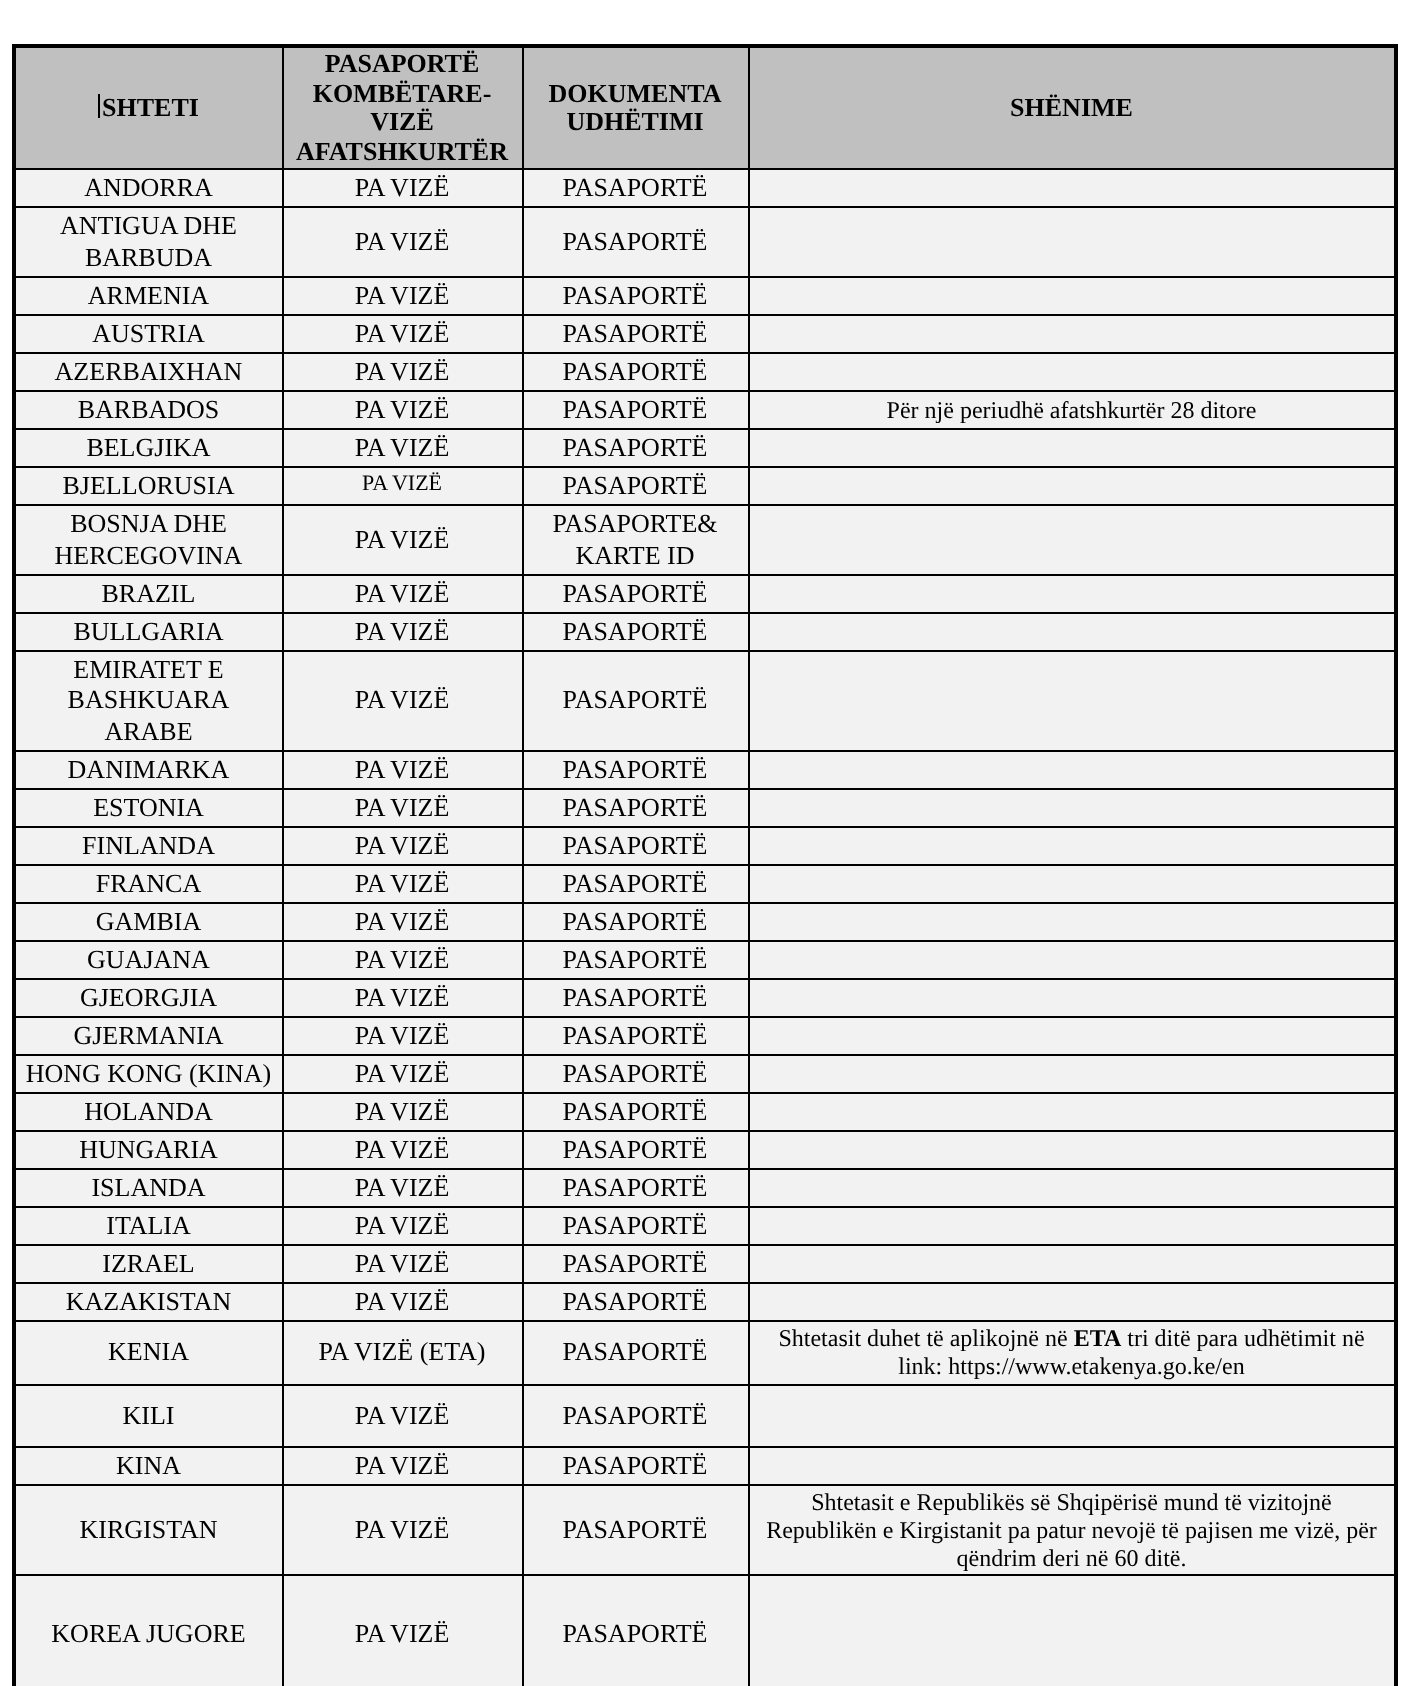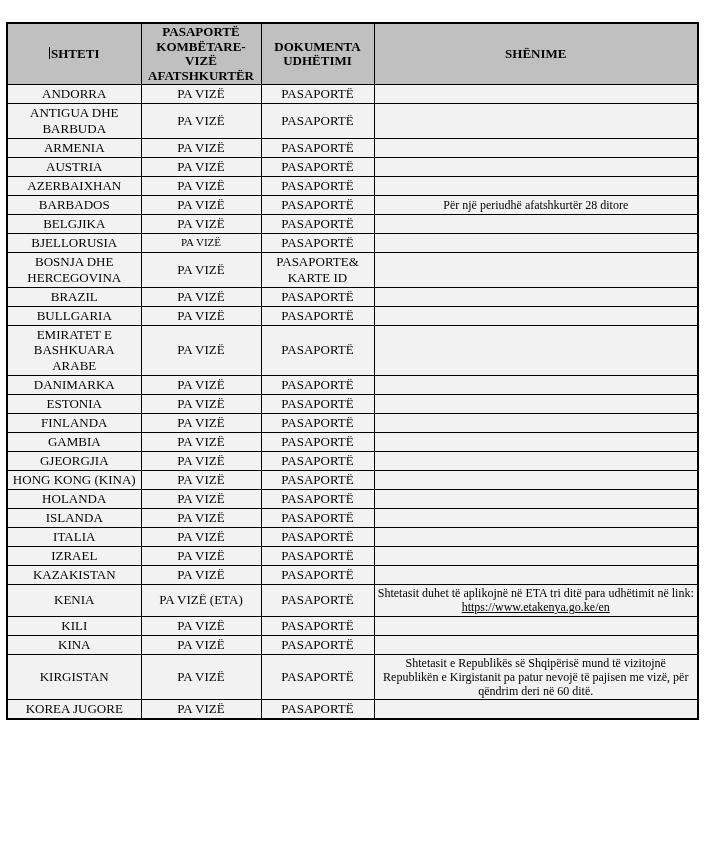--- a/index.html
+++ b/index.html
@@ -47,22 +47,22 @@
   }
   td.note-cell {
     font-size: 12px;
     line-height: 1.18;
   }
   .col-country  { width: 134px; }
   .col-visa     { width: 120px; }
   .col-document { width: 113px; }
   .col-note     { width: 324px; }
   .small-visa { font-size: 11px; }
-  .bold { font-weight: normal; }
-  .underline { text-decoration: underline; }
+  .bold { font-weight: bold; }
+  .underline { }
   .text-cursor {
     display: inline-block;
     width: 1px;
     height: 12px;
     background: #000000;
     vertical-align: -1px;
     margin-right: 1px;
   }
   
   tbody tr:nth-child(29) { height: 31px; padding-left: 39px; }
@@ -172,39 +172,63 @@
           <td>PASAPORTË</td>
           <td class="note-cell"></td>
         </tr>
         <tr>
           <td>FINLANDA</td>
           <td>PA VIZË</td>
           <td>PASAPORTË</td>
           <td class="note-cell"></td>
         </tr>
         <tr>
+          <td>FRANCA</td>
+          <td>PA VIZË</td>
+          <td>PASAPORTË</td>
+          <td class="note-cell"></td>
+        </tr>
+        <tr>
           <td>GAMBIA</td>
           <td>PA VIZË</td>
           <td>PASAPORTË</td>
           <td class="note-cell"></td>
         </tr>
         <tr>
+          <td>GUAJANA</td>
+          <td>PA VIZË</td>
+          <td>PASAPORTË</td>
+          <td class="note-cell"></td>
+        </tr>
+        <tr>
           <td>GJEORGJIA</td>
           <td>PA VIZË</td>
           <td>PASAPORTË</td>
           <td class="note-cell"></td>
         </tr>
         <tr>
+          <td>GJERMANIA</td>
+          <td>PA VIZË</td>
+          <td>PASAPORTË</td>
+          <td class="note-cell"></td>
+        </tr>
+        <tr>
           <td>HONG KONG (KINA)</td>
           <td>PA VIZË</td>
           <td>PASAPORTË</td>
           <td class="note-cell"></td>
         </tr>
         <tr>
           <td>HOLANDA</td>
+          <td>PA VIZË</td>
+          <td>PASAPORTË</td>
+          <td class="note-cell"></td>
+        </tr>
+        <tr>
+          <td>HUNGARIA</td>
           <td>PA VIZË</td>
           <td>PASAPORTË</td>
           <td class="note-cell"></td>
         </tr>
         <tr>
           <td>ISLANDA</td>
           <td>PA VIZË</td>
           <td>PASAPORTË</td>
           <td class="note-cell"></td>
         </tr>

